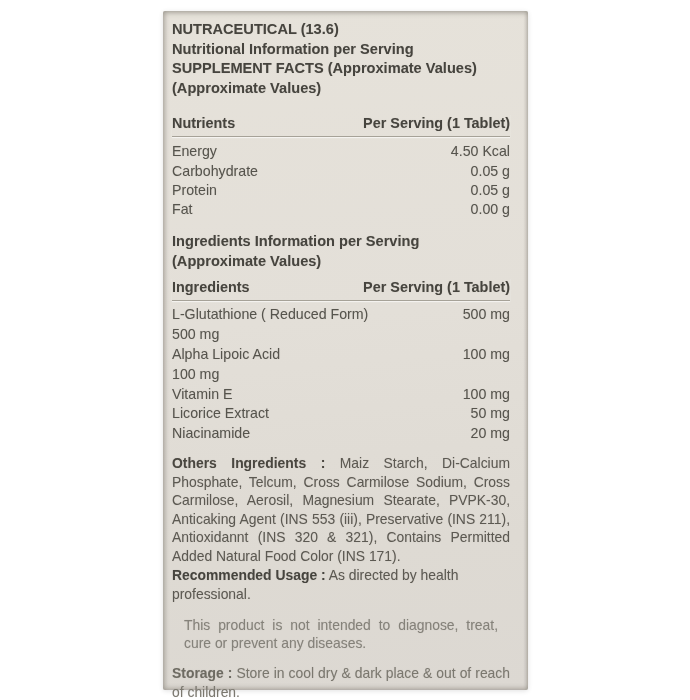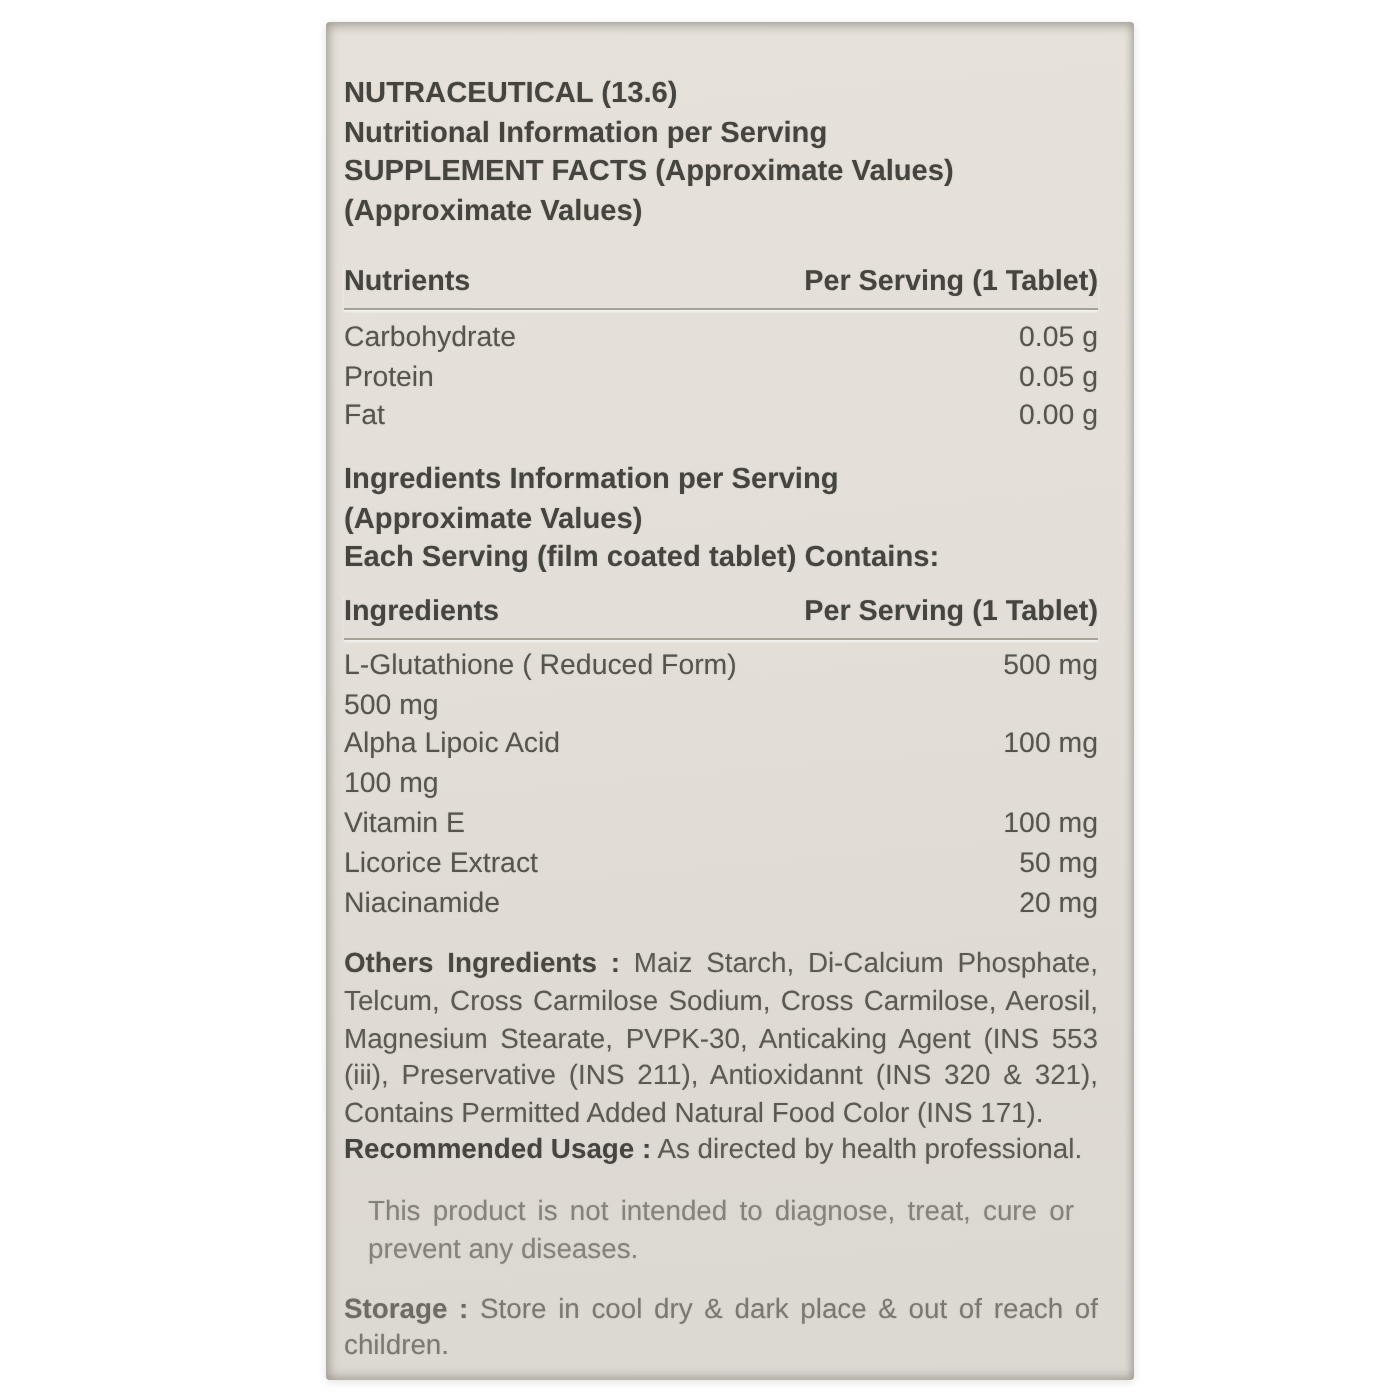--- a/index.html
+++ b/index.html
@@ -1,19 +1,19 @@
 <!DOCTYPE html>
 <html><head>
 <meta charset="utf-8">
 <style>
   html,body{margin:0;padding:0;background:#ffffff;width:690px;height:700px;overflow:hidden;}
   body{font-family:"Liberation Sans","DejaVu Sans",sans-serif;}
   .label{
-    position:absolute;left:163px;top:11px;width:404px;height:679px;
-    box-sizing:border-box;padding:27px 18px 0 9px;
+    position:absolute;left:163px;top:11px;width:365px;height:679px;
+    box-sizing:border-box;padding:9px 18px 0 9px;
     background:linear-gradient(175deg,#e6e2da 0%,#e3dfd8 45%,#dedad3 78%,#dcd8d2 100%);
     box-shadow:
       inset 0 3px 4px rgba(110,105,95,.30),
       inset 3px 0 4px rgba(110,105,95,.22),
       inset -2px 0 3px rgba(110,105,95,.18),
       inset 0 -3px 4px rgba(110,105,95,.22),
       0 1px 5px rgba(0,0,0,.12);
     border-radius:2px;
     color:#56544d;
     font-size:14.2px;
@@ -54,37 +54,40 @@
     <div class="hline">(Approximate Values)</div>
   </div>
 
   <div class="tblhead nut-head">
     <span>Nutrients</span>
     <span>Per Serving (1 Tablet)</span>
   </div>
 
   <div class="nut-block">
     <div class="row">
+      <span>Energy</span>
+      <span class="val">4.50 Kcal</span>
+    </div>
+    <div class="row">
       <span>Carbohydrate</span>
       <span class="val">0.05 g</span>
     </div>
     <div class="row">
       <span>Protein</span>
       <span class="val">0.05 g</span>
     </div>
     <div class="row">
       <span>Fat</span>
       <span class="val">0.00 g</span>
     </div>
   </div>
 
   <div class="ing-info">
     <div class="hline">Ingredients Information per Serving</div>
     <div class="hline">(Approximate Values)</div>
-    <div class="hline">Each Serving (film coated tablet) Contains:</div>
   </div>
 
   <div class="tblhead">
     <span>Ingredients</span>
     <span>Per Serving (1 Tablet)</span>
   </div>
 
   <div class="ingrows">
     <div class="row">
       <span>L-Glutathione ( Reduced Form)</span>

